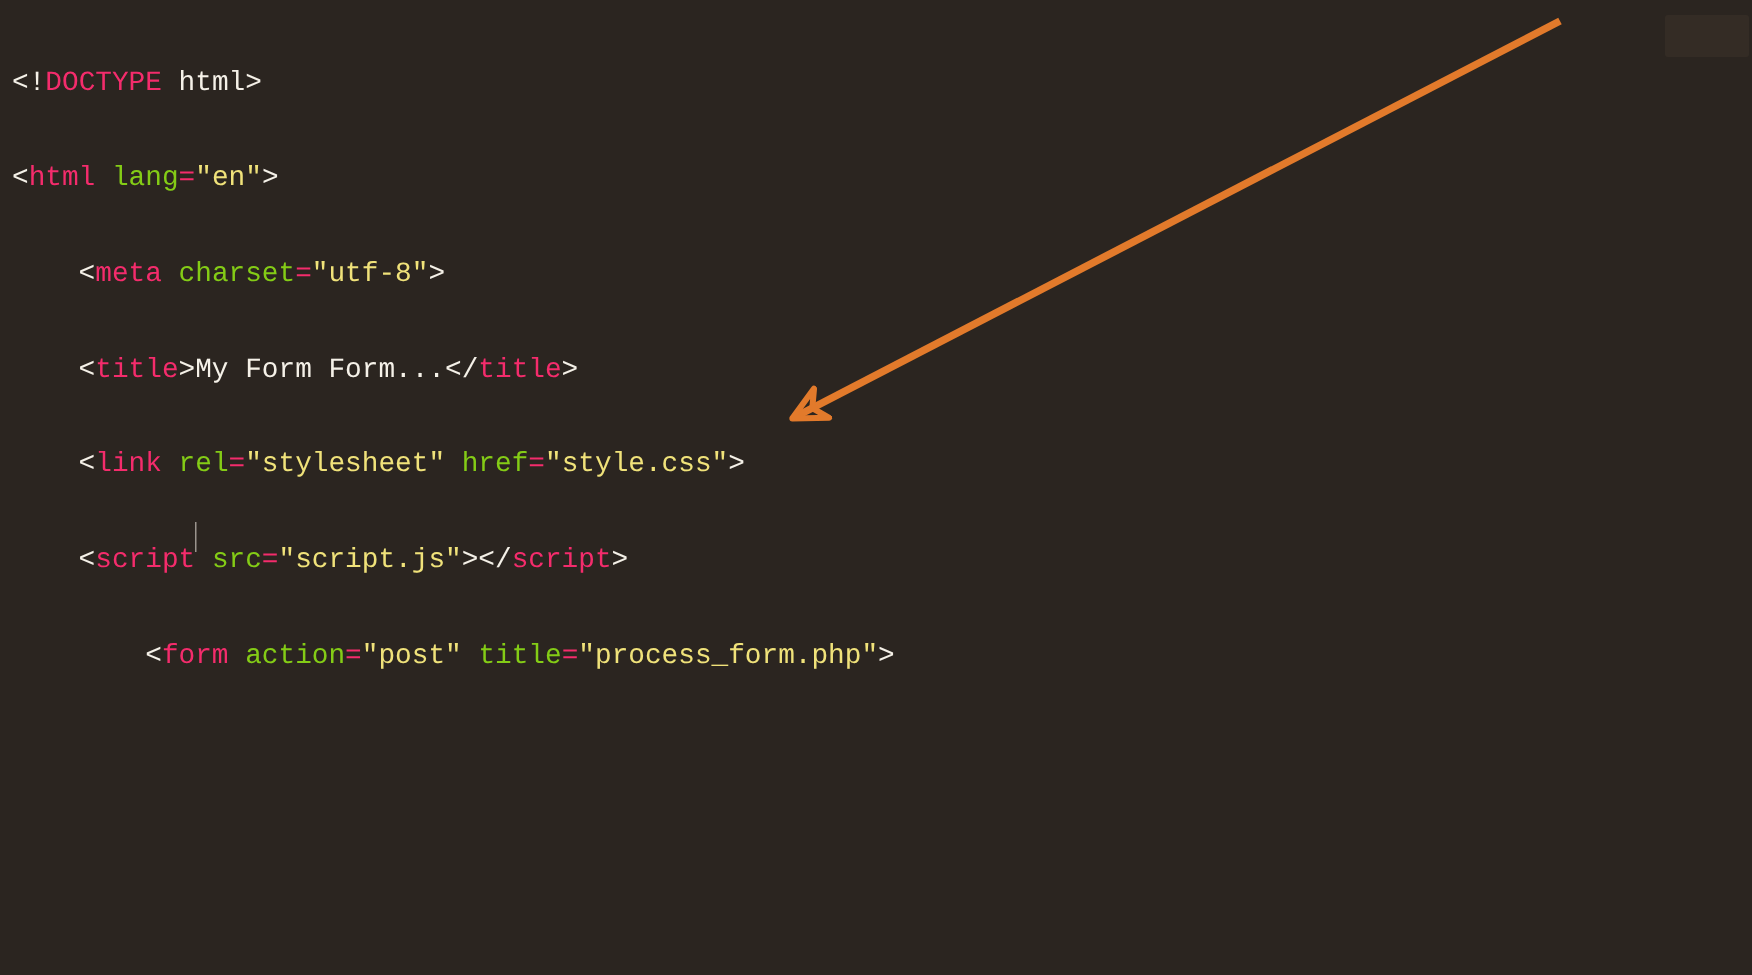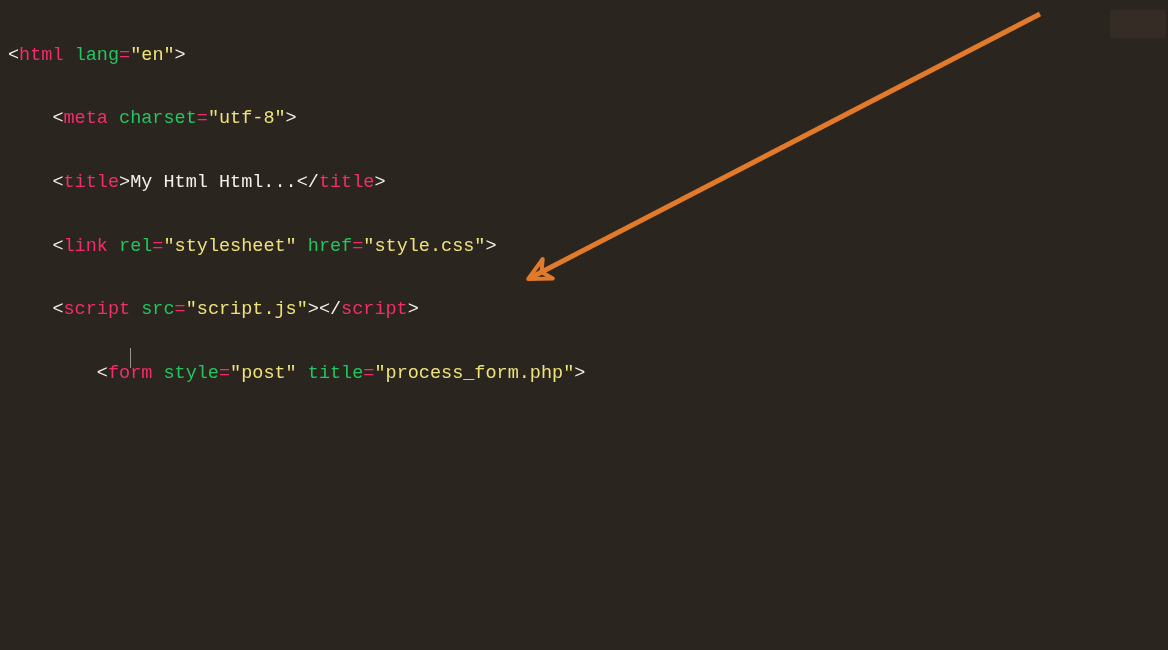--- a/index.html
+++ b/index.html
@@ -44,39 +44,40 @@
     background: #f5f1e8;
     opacity: 0.55;
   }
 
   
   .pun  { color: #f5f1e8; }  
   .txt  { color: #f5f1e8; }  
   .tag  { color: #f42c6c; }  
   .doct { color: #f42c6c; font-style: normal; }
   .dval { color: #f5f1e8; }  
-  .attr { color: #22c55e; }  
+  .attr { color: #84cc16; }  
   .str  { color: #f0e27a; }  
   .eq   { color: #f42c6c; }  
 
   .line { display: block; }
   .i1 { padding-left: 2ch; }
   .i2 { padding-left: 4ch; }
   .i4 { padding-left: 8ch; }
 </style>
 </head>
 <body>
 
 <div class="editor">
+<span class="line"><span class="pun">&lt;!</span><span class="doct">DOCTYPE</span><span class="pun"> </span><span class="dval">html</span><span class="pun">&gt;</span></span>
 <span class="line"><span class="pun">&lt;</span><span class="tag">html</span><span class="pun"> </span><span class="attr">lang</span><span class="eq">=</span><span class="str">"en"</span><span class="pun">&gt;</span></span>
 <span class="line i2"><span class="pun">&lt;</span><span class="tag">meta</span><span class="pun"> </span><span class="attr">charset</span><span class="eq">=</span><span class="str">"utf-8"</span><span class="pun">&gt;</span></span>
-<span class="line i2"><span class="pun">&lt;</span><span class="tag">title</span><span class="pun">&gt;</span><span class="txt">My Html Html...</span><span class="pun">&lt;/</span><span class="tag">title</span><span class="pun">&gt;</span></span>
+<span class="line i2"><span class="pun">&lt;</span><span class="tag">title</span><span class="pun">&gt;</span><span class="txt">My Form Form...</span><span class="pun">&lt;/</span><span class="tag">title</span><span class="pun">&gt;</span></span>
 <span class="line i2"><span class="pun">&lt;</span><span class="tag">link</span><span class="pun"> </span><span class="attr">rel</span><span class="eq">=</span><span class="str">"stylesheet"</span><span class="pun"> </span><span class="attr">href</span><span class="eq">=</span><span class="str">"style.css"</span><span class="pun">&gt;</span></span>
 <span class="line i2"><span class="pun">&lt;</span><span class="tag">script</span><span class="pun"> </span><span class="attr">src</span><span class="eq">=</span><span class="str">"script.js"</span><span class="pun">&gt;&lt;/</span><span class="tag">script</span><span class="pun">&gt;</span></span>
-<span class="line i4"><span class="pun">&lt;</span><span class="tag">form</span><span class="pun"> </span><span class="attr">style</span><span class="eq">=</span><span class="str">"post"</span><span class="pun"> </span><span class="attr">title</span><span class="eq">=</span><span class="str">"process_form.php"</span><span class="pun">&gt;</span></span>
+<span class="line i4"><span class="pun">&lt;</span><span class="tag">form</span><span class="pun"> </span><span class="attr">action</span><span class="eq">=</span><span class="str">"post"</span><span class="pun"> </span><span class="attr">title</span><span class="eq">=</span><span class="str">"process_form.php"</span><span class="pun">&gt;</span></span>
 
 
 
 
 
 
 
 
 
 

